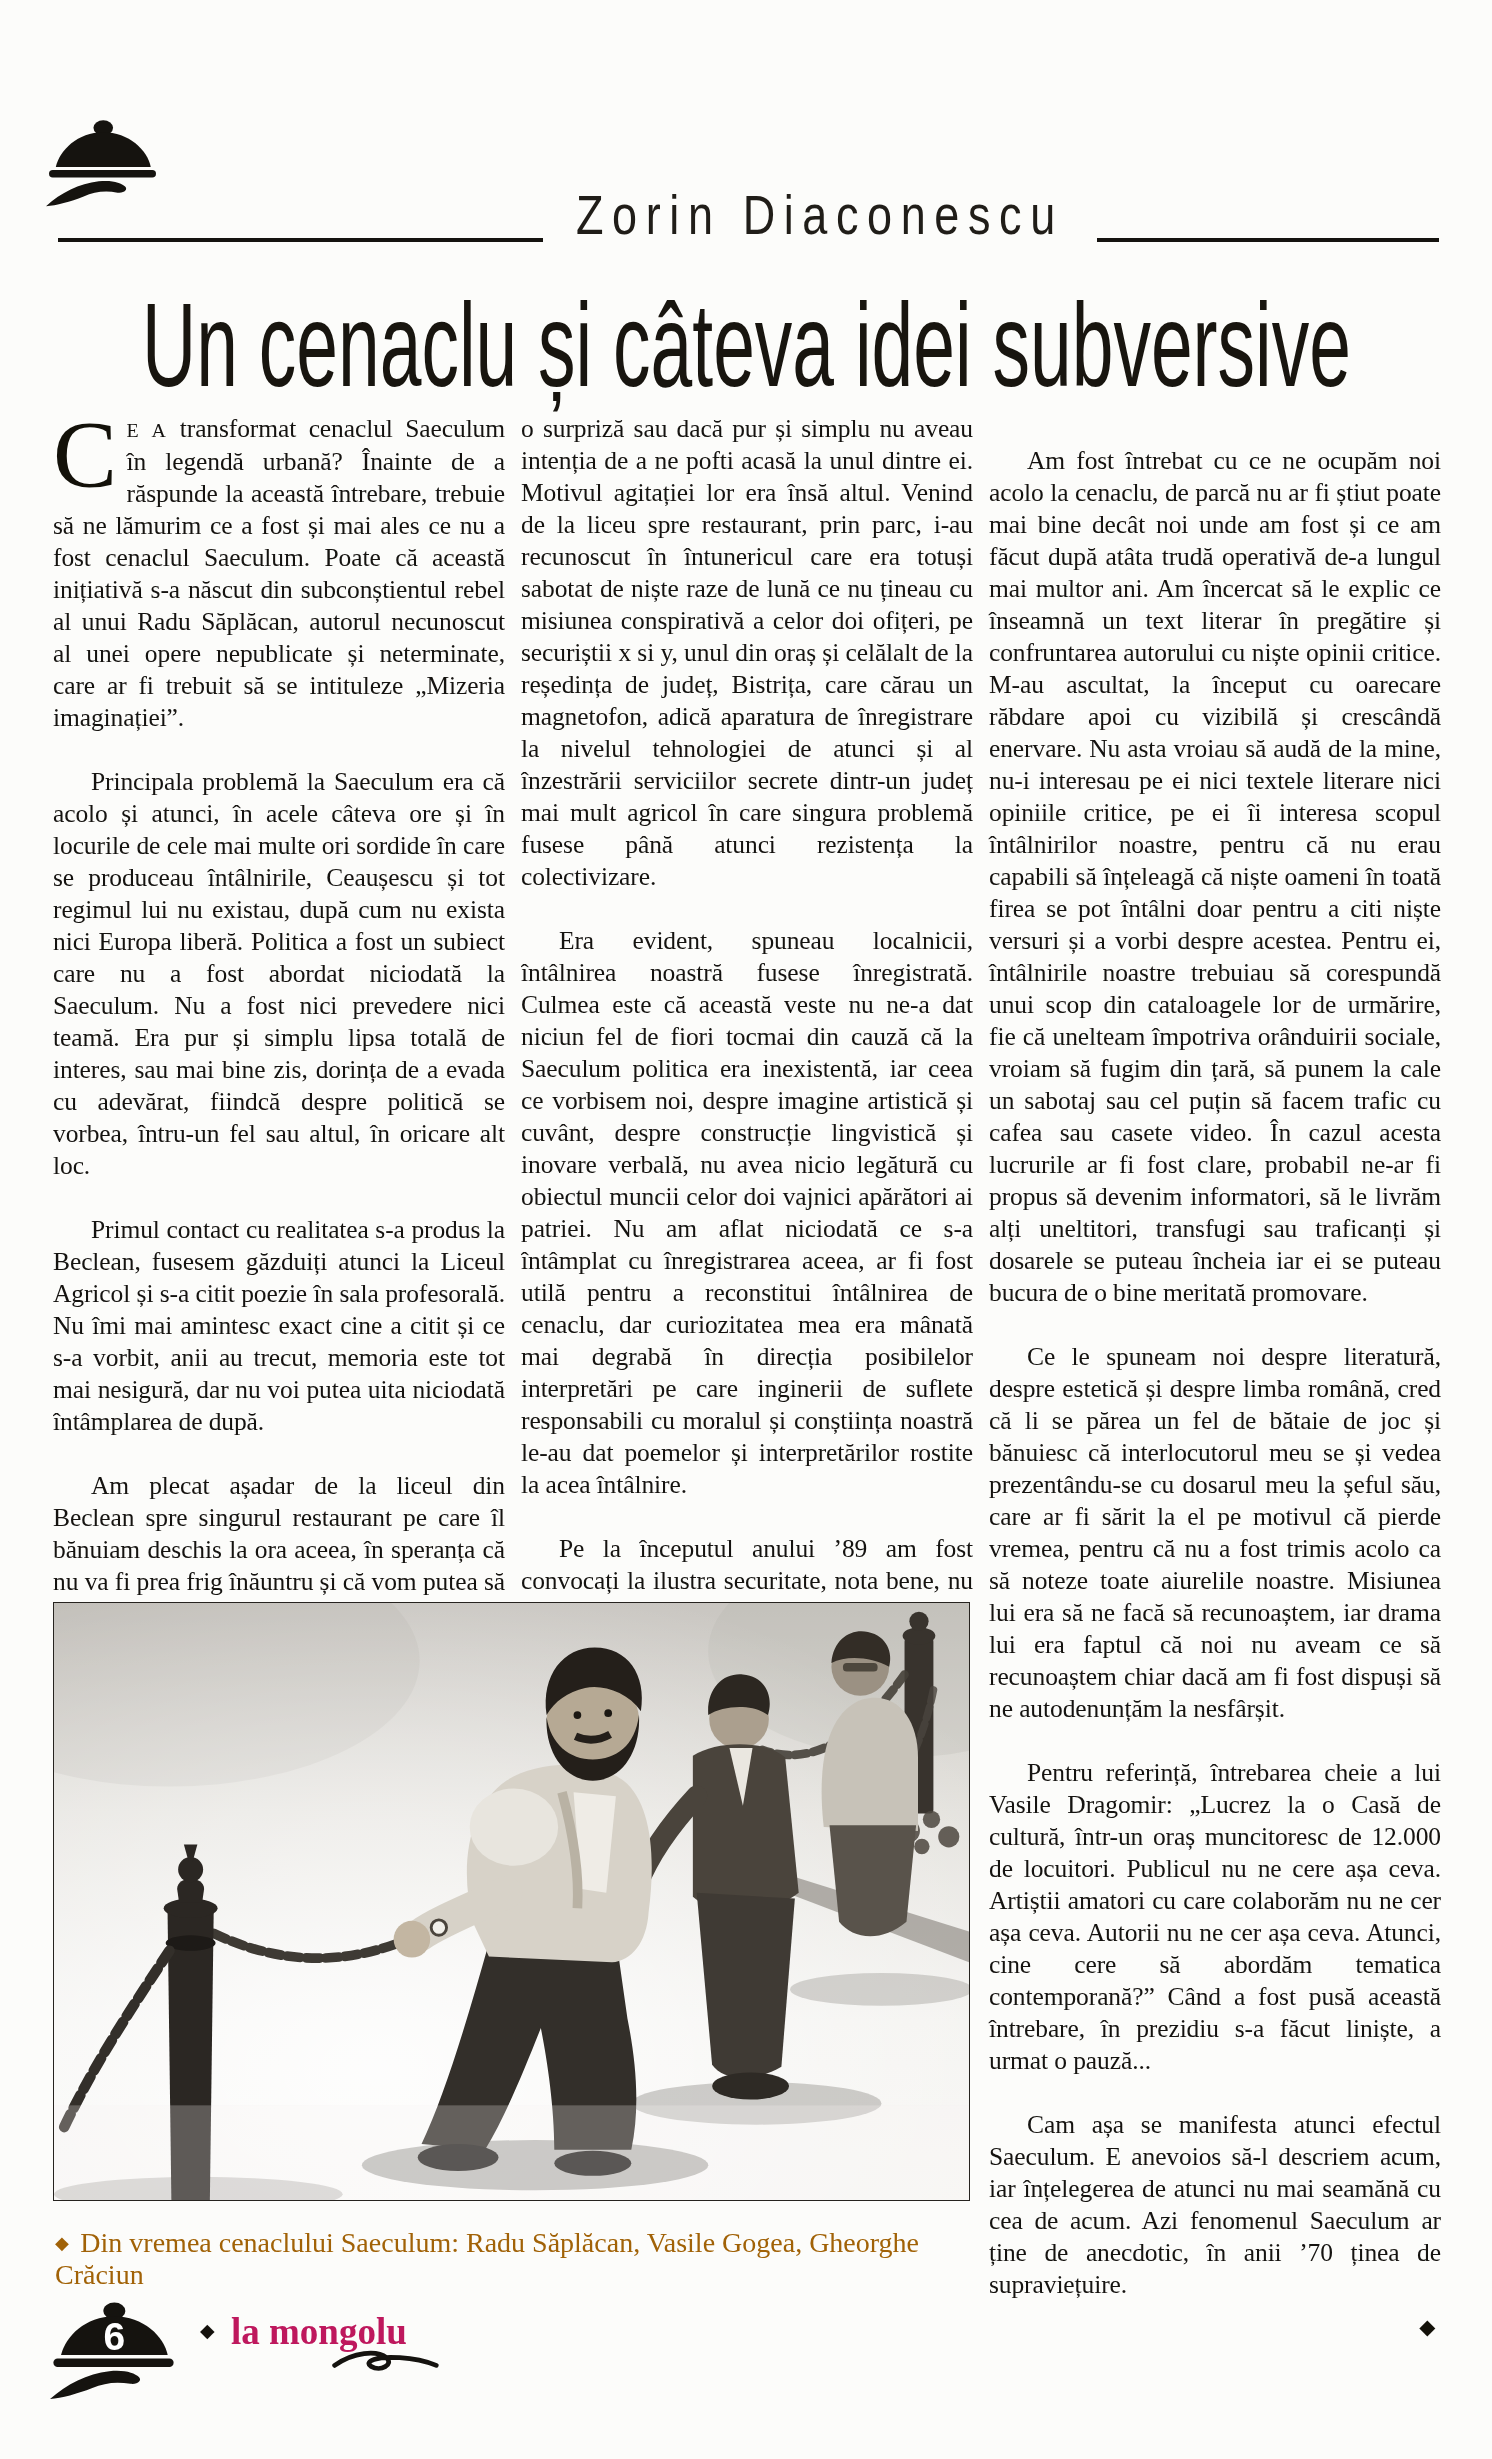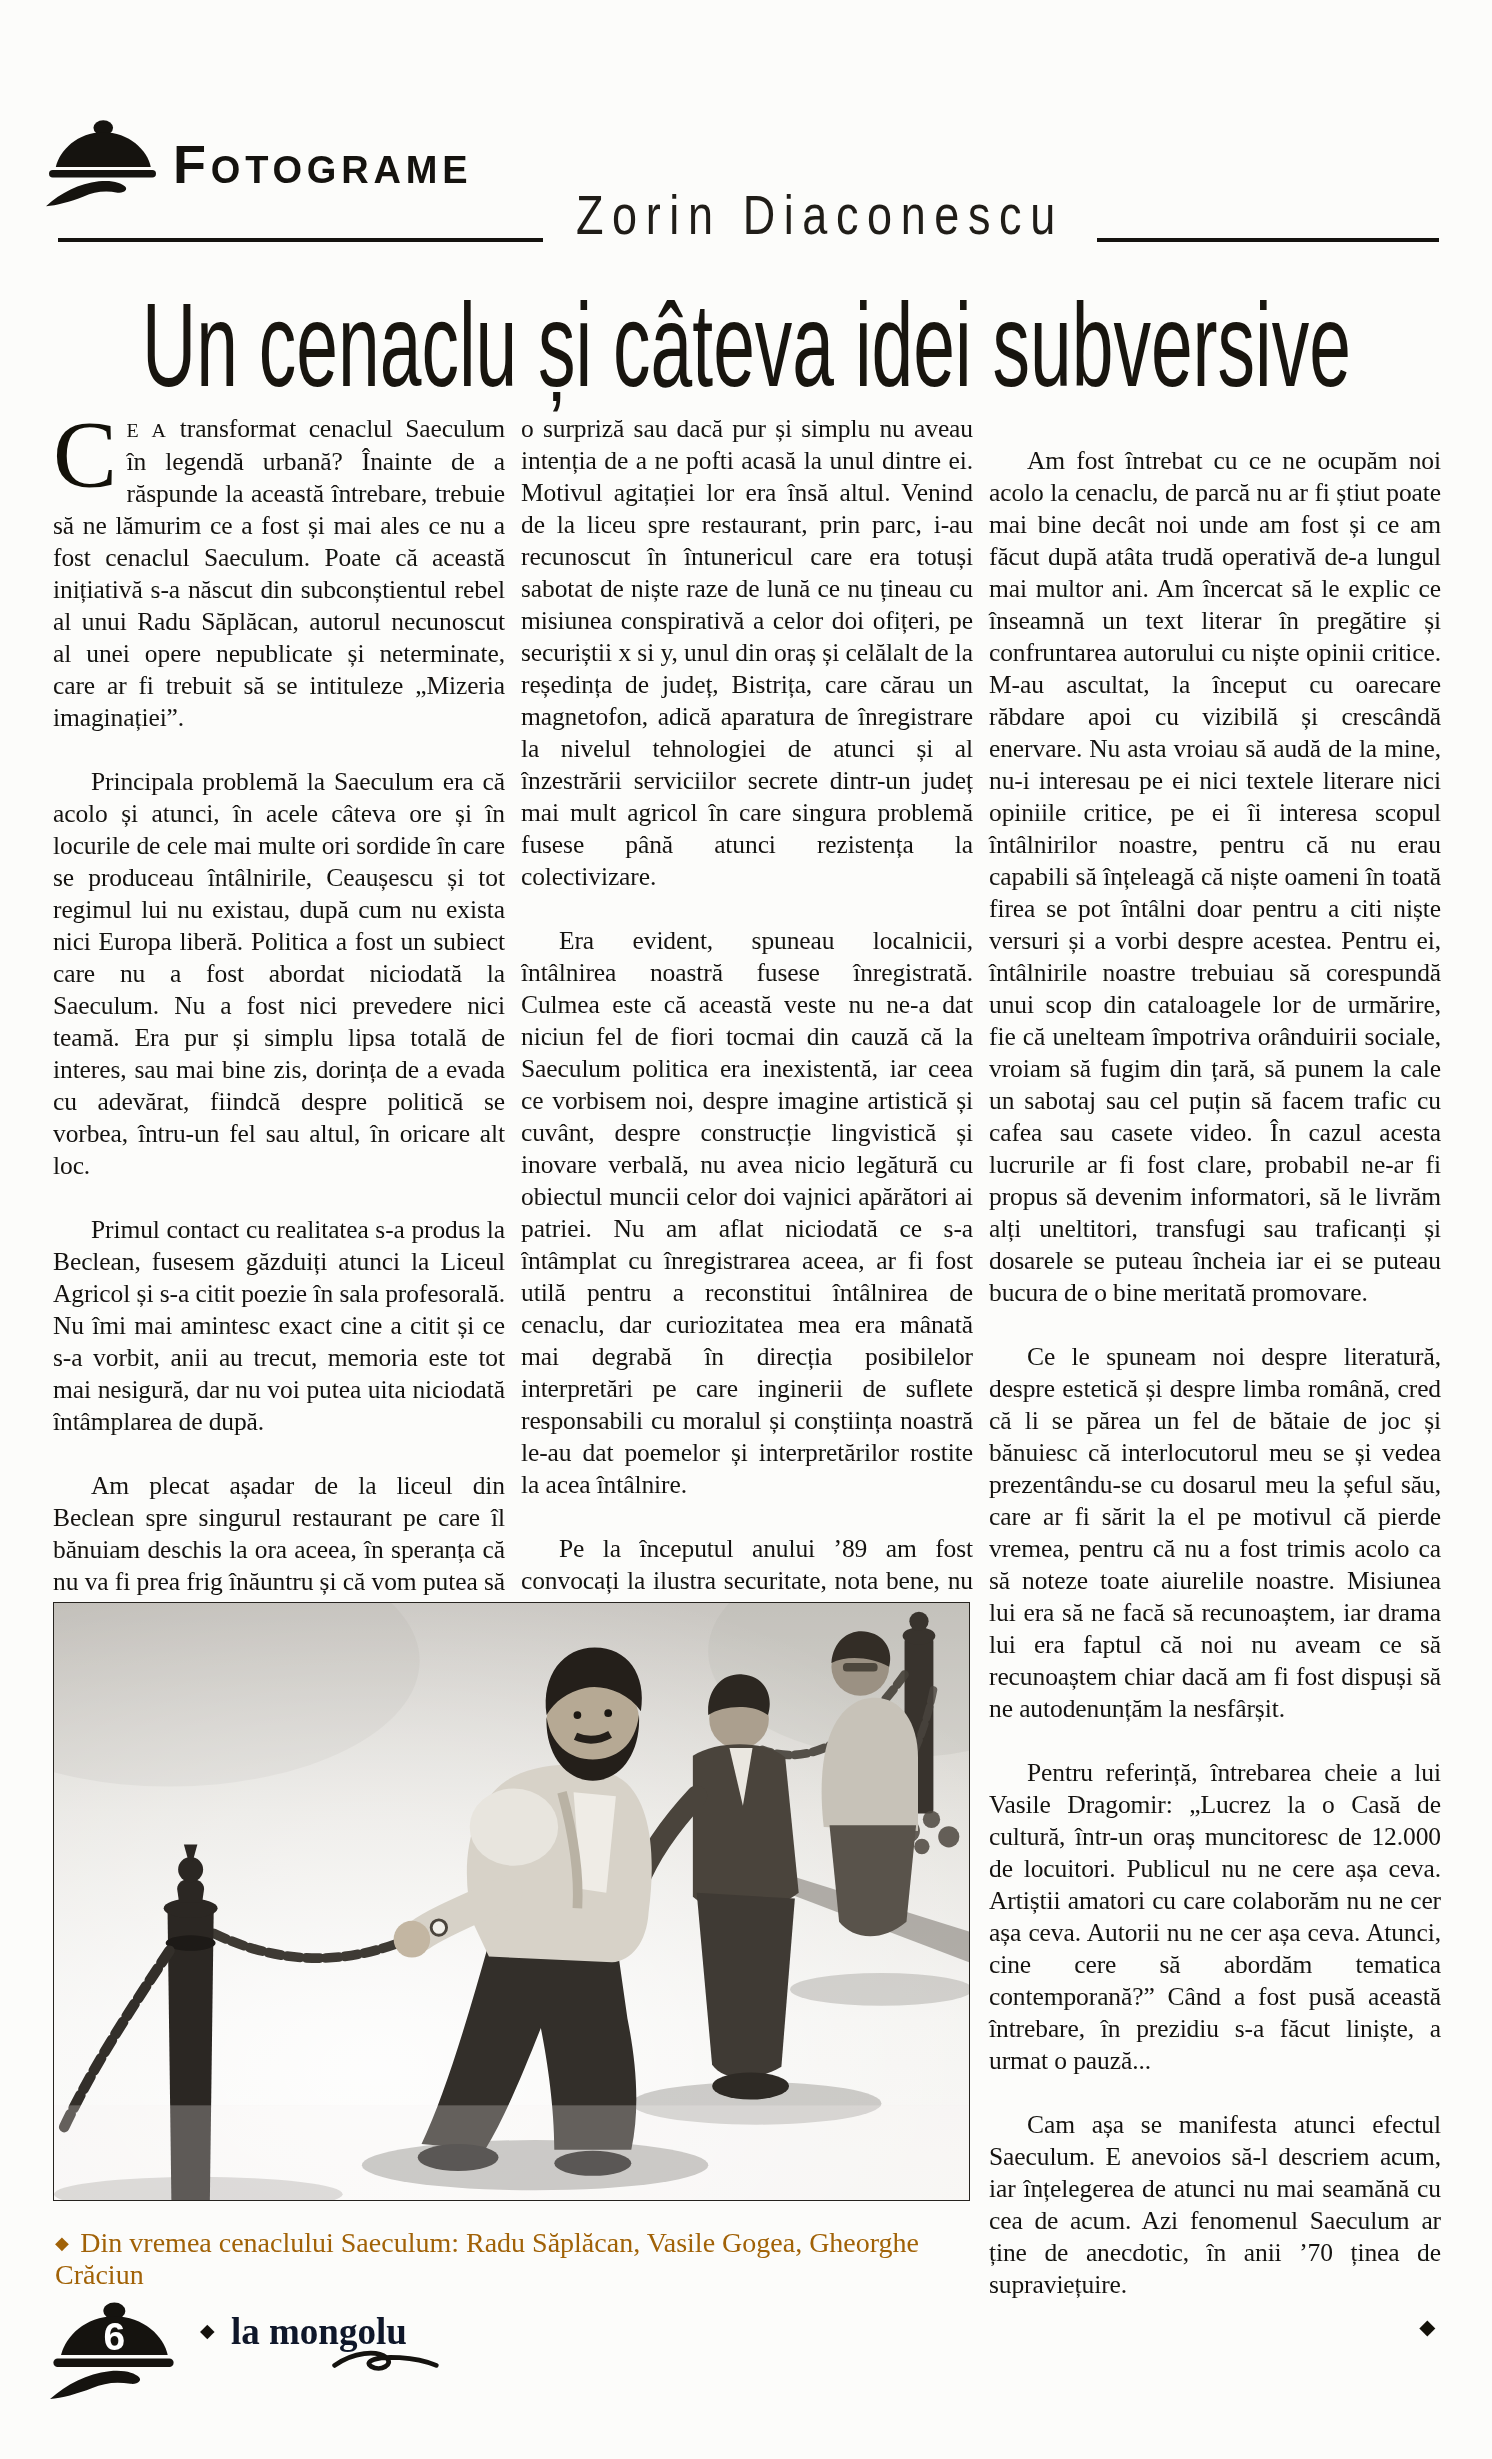--- a/index.html
+++ b/index.html
@@ -76,38 +76,37 @@
     position:absolute;left:55px;top:2227px;width:941px;
     font-size:28px;color:#a16207;
   }
   .cap-marker{font-size:18px;margin-right:11.5px;vertical-align:2.9px;}
   
   .footer-icon{position:absolute;left:50px;top:2298px;width:127px;height:104px;}
   .footer-sep{position:absolute;left:200px;top:2319px;font-size:19px;color:#14110c;}
   .magazine-name{
     position:absolute;left:231px;top:2310px;
     font-family:"Liberation Serif", serif;font-weight:bold;
-    font-size:37px;letter-spacing:0px;color:#0f172a;
+    font-size:37px;letter-spacing:0px;color:#be185d;
   }
   .flourish{position:absolute;left:327px;top:2350px;width:115px;height:25px;}
 </style>
 </head>
 <body>
 
 <div class="page">
 
   <svg class="cloche-icon" viewBox="0 0 150 120" aria-hidden="true">
     <g fill="#15130f">
       <ellipse cx="76" cy="14" rx="13" ry="10"></ellipse>
       <path d="M76,20 C42,20 18,44 13,66 L139,66 C135,44 110,20 76,20 Z"></path>
       <rect x="4" y="70" width="142" height="10" rx="5"></rect>
       <path d="M0,118 C20,100 44,88 70,85 C88,83 100,87 105,92 C109,96 104,101 95,100 C78,97 64,99 50,105 C32,112 14,117 0,118 Z"></path>
     </g>
   </svg>
-  <div class="logo-text">FOTOGRAME</div>
 
   <div class="author-row">
     <div class="rule rule-left"></div>
     <div class="author-name">Zorin Diaconescu</div>
     <div class="rule rule-right"></div>
   </div>
 
   <h1 class="title"><span class="title-inner">Un cenaclu și câteva idei subversive</span></h1>
 
   <div class="col col1">

